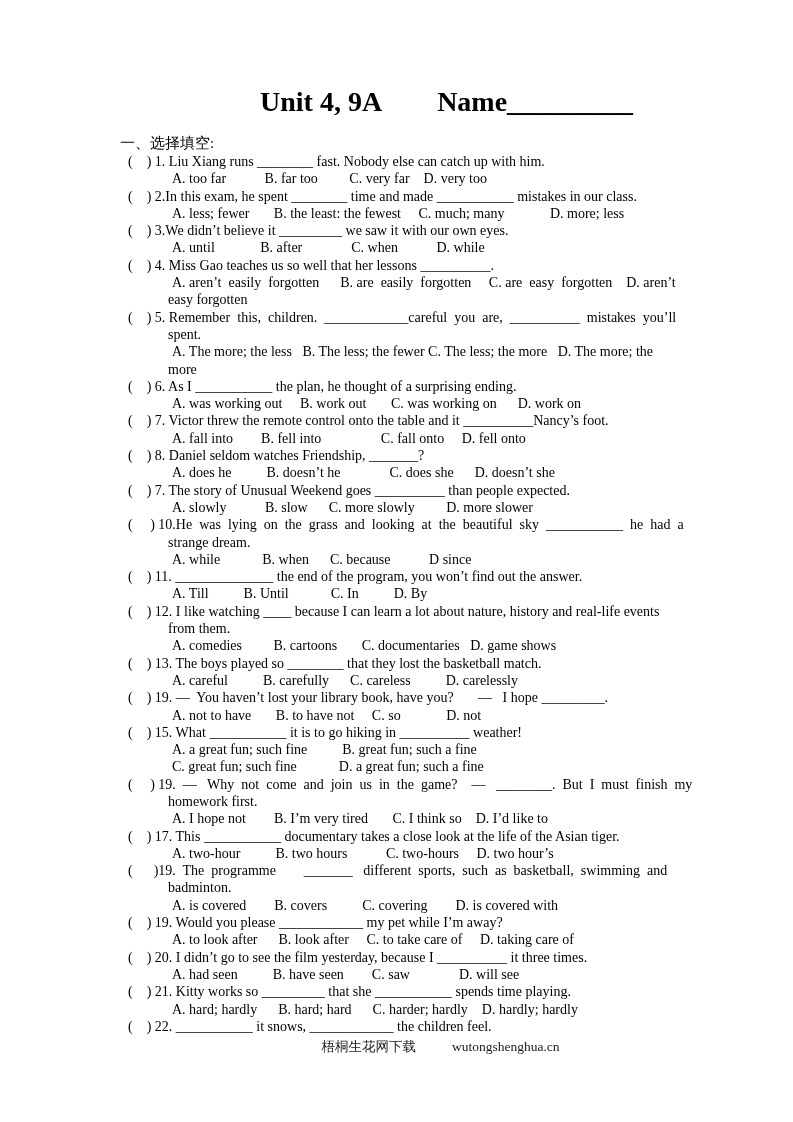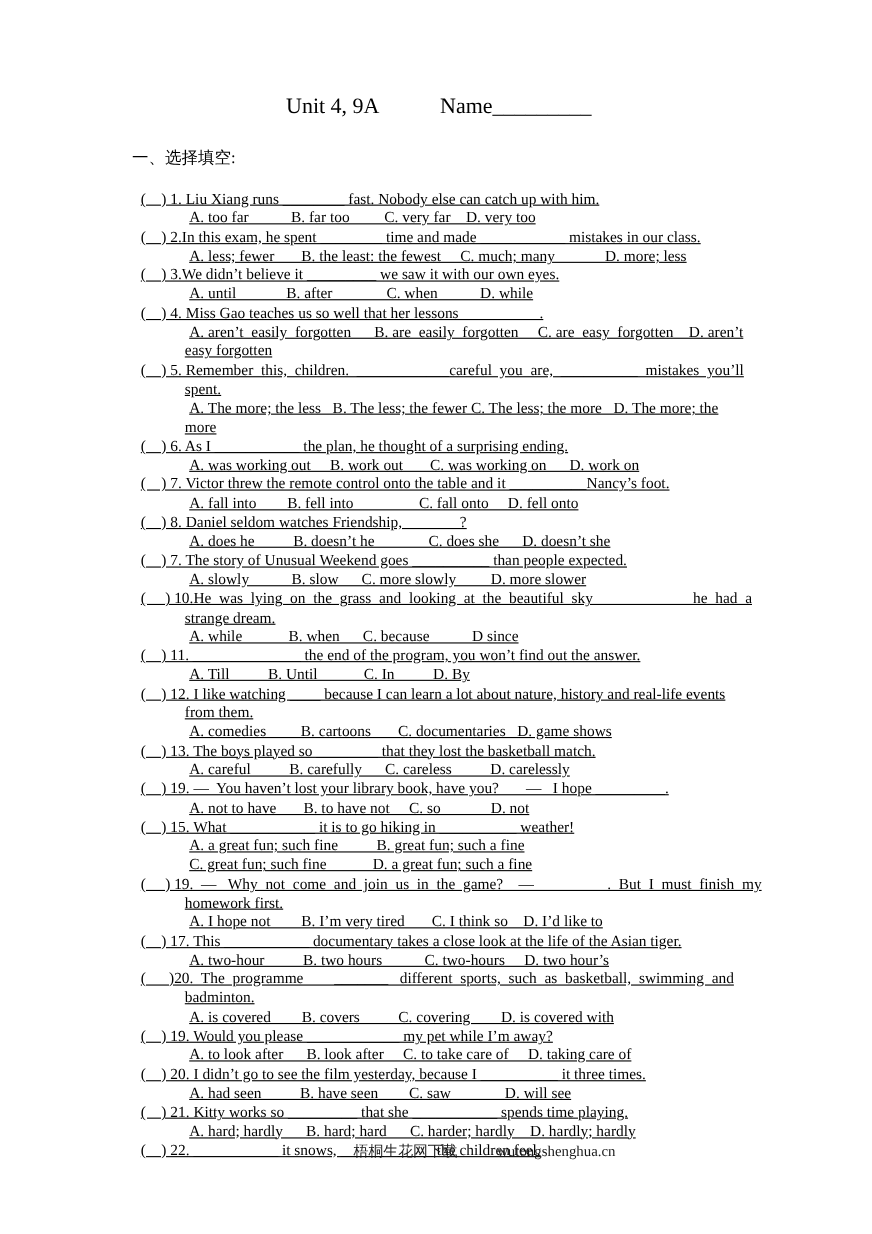--- a/index.html
+++ b/index.html
@@ -12,33 +12,33 @@
     color:#000000;
     overflow:hidden;
     margin:0 auto;
   }
   .content {
     position:absolute;
     left:120px; top:86px;
     width:620px;
   }
   .title-row {
-    font-weight:normal;
-    font-size:20px;
+    font-weight:bold;
+    font-size:28px;
     white-space:pre;
     padding-left:140px;
     height:26px;
   }
   .title-row .name-group { margin-left:55px; }
   .section-header {
     font-size:15px;
     margin-top:22px;
     height:19px;
   }
-  .questions { margin-top:20px;text-decoration:underline; }
+  .questions { margin-top:0; }
   .line {
     white-space:pre;
     line-height:17.3px;
     height:17.3px;
     font-size:14px;
   }
   .line.stem { margin-left:8px; }
   .line.opt  { margin-left:52px; }
   .line.cont { margin-left:48px; }
   .footer {
@@ -94,21 +94,21 @@
         <div class="line stem">(    ) 19. —  You haven’t lost your library book, have you?       —   I hope _________.</div>
         <div class="line opt">A. not to have       B. to have not     C. so             D. not</div>
         <div class="line stem">(    ) 15. What ___________ it is to go hiking in __________ weather!</div>
         <div class="line opt">A. a great fun; such fine          B. great fun; such a fine</div>
         <div class="line opt">C. great fun; such fine            D. a great fun; such a fine</div>
         <div class="line stem">(     ) 19.  —   Why  not  come  and  join  us  in  the  game?    —   ________.  But  I  must  finish  my</div>
         <div class="line cont">homework first.</div>
         <div class="line opt">A. I hope not        B. I’m very tired       C. I think so    D. I’d like to</div>
         <div class="line stem">(    ) 17. This ___________ documentary takes a close look at the life of the Asian tiger.</div>
         <div class="line opt">A. two-hour          B. two hours           C. two-hours     D. two hour’s</div>
-        <div class="line stem">(      )20.  The  programme        _______   different  sports,  such  as  basketball,  swimming  and</div>
+        <div class="line stem">(      )19.  The  programme        _______   different  sports,  such  as  basketball,  swimming  and</div>
         <div class="line cont">badminton.</div>
         <div class="line opt">A. is covered        B. covers          C. covering        D. is covered with</div>
         <div class="line stem">(    ) 19. Would you please ____________ my pet while I’m away?</div>
         <div class="line opt">A. to look after      B. look after     C. to take care of     D. taking care of</div>
         <div class="line stem">(    ) 20. I didn’t go to see the film yesterday, because I __________ it three times.</div>
         <div class="line opt">A. had seen          B. have seen        C. saw              D. will see</div>
         <div class="line stem">(    ) 21. Kitty works so _________ that she ___________ spends time playing.</div>
         <div class="line opt">A. hard; hardly      B. hard; hard      C. harder; hardly    D. hardly; hardly</div>
         <div class="line stem">(    ) 22. ___________ it snows, ____________ the children feel.</div>
       </div>

